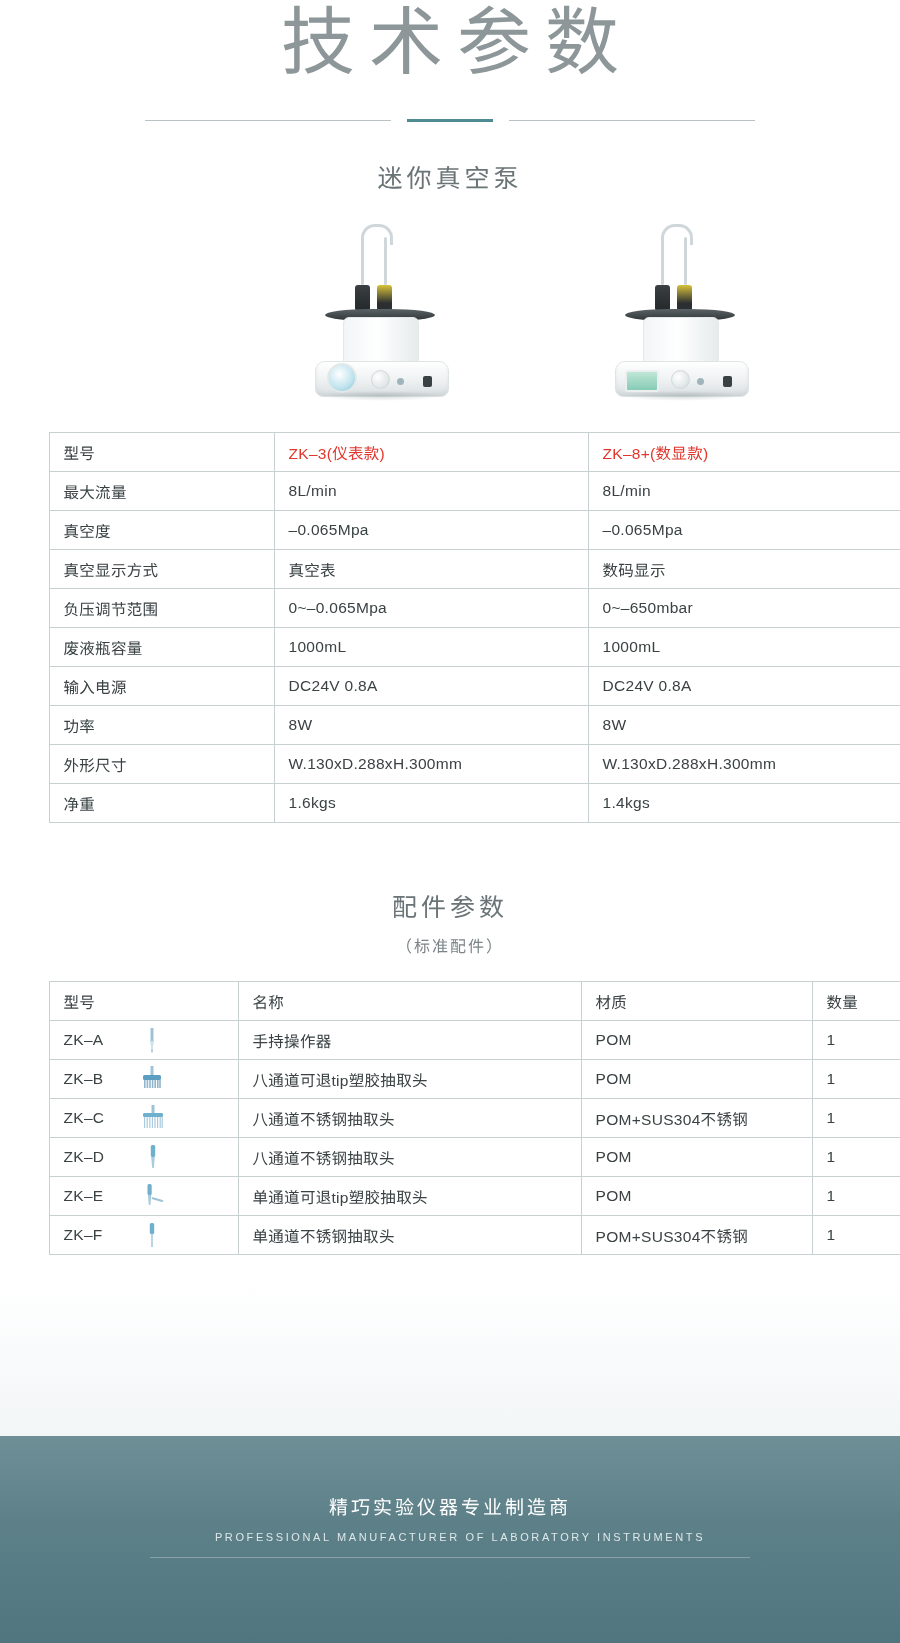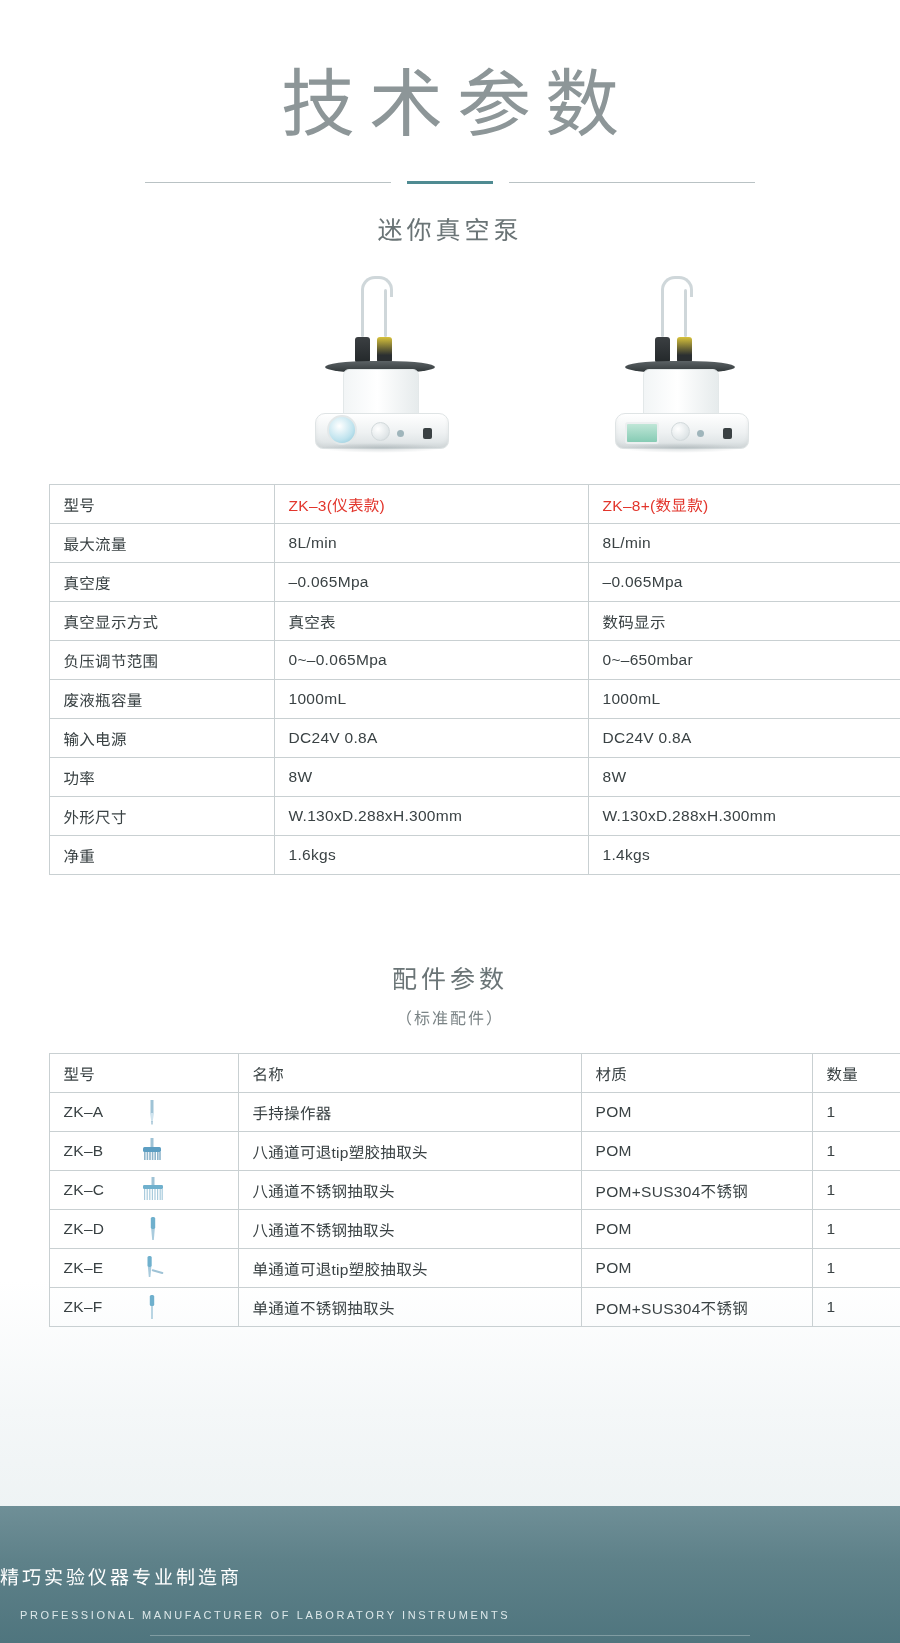--- a/index.html
+++ b/index.html
@@ -18,21 +18,20 @@
 
   .page {
     width: 900px;
     height: 1643px;
     position: relative;
     background: linear-gradient(180deg, #ffffff 0%, #ffffff 78%, #f4f7f8 86%, #eef3f4 92%);
   }
 
   
   .hero {
-    padding-top: 62px;
     text-align: center;
   }
   .hero-title {
     font-size: 74px;
     letter-spacing: 14px;
     color: #8d9698;
     font-weight: normal;
     line-height: 1.15;
     margin: 0;
     padding-left: 14px;
@@ -50,21 +49,21 @@
     background: #b9c2c4;
     flex: 1;
   }
   .divider-accent {
     width: 86px;
     height: 3px;
     background: #4f8b92;
     margin: 0 16px;
   }
   .hero-sub {
-    margin-top: 26px;
+    margin-top: 36px;
     font-size: 25px;
     letter-spacing: 4px;
     color: #6a7476;
   }
 
   
   .products {
     margin-top: 36px;
     height: 180px;
     position: relative;
@@ -213,21 +212,21 @@
     vertical-align: middle;
     letter-spacing: 0.3px;
   }
   .spec-table { margin-top: 22px; }
   .spec-table td.col-label { width: 196px; }
   .spec-table td.col-val { width: 285px; }
   .model-cell { color: #e2352c; }
 
   
   .acc-head {
-    margin-top: 84px;
+    margin-top: 64px;
     text-align: center;
   }
   .acc-title {
     font-size: 25px;
     letter-spacing: 4px;
     color: #6a7476;
   }
   .acc-subtitle {
     margin-top: 10px;
     font-size: 16px;
@@ -254,32 +253,32 @@
     height: 30px;
     display: inline-block;
   }
 
   
   .footer {
     position: absolute;
     left: 0;
     bottom: 0;
     width: 900px;
-    height: 137px;
+    height: 207px;
     background: linear-gradient(180deg, #6f8f97 0%, #5e8189 40%, #4f757e 100%);
     color: #ffffff;
-    text-align: left;
+    text-align: center;
   }
   .footer-cn {
     padding-top: 56px;
     font-size: 19px;
     letter-spacing: 3px;
   }
   .footer-en {
-    margin-top: 20px;
+    margin-top: 12px;
     font-size: 11px;
     letter-spacing: 2.6px;
     color: #dde8ea;
     padding-left: 20px;
   }
   .footer-rule {
     margin: 14px auto 0;
     width: 600px;
     height: 1px;
     background: rgba(255,255,255,0.28);

